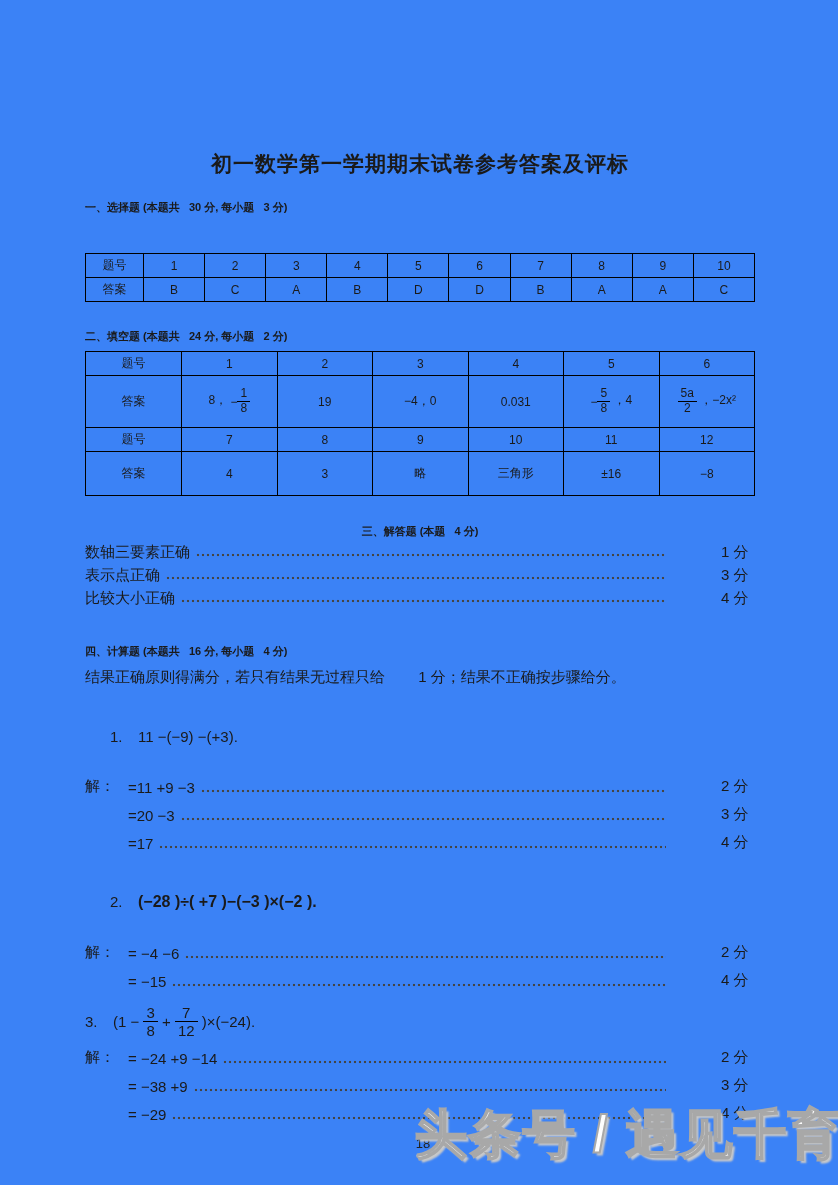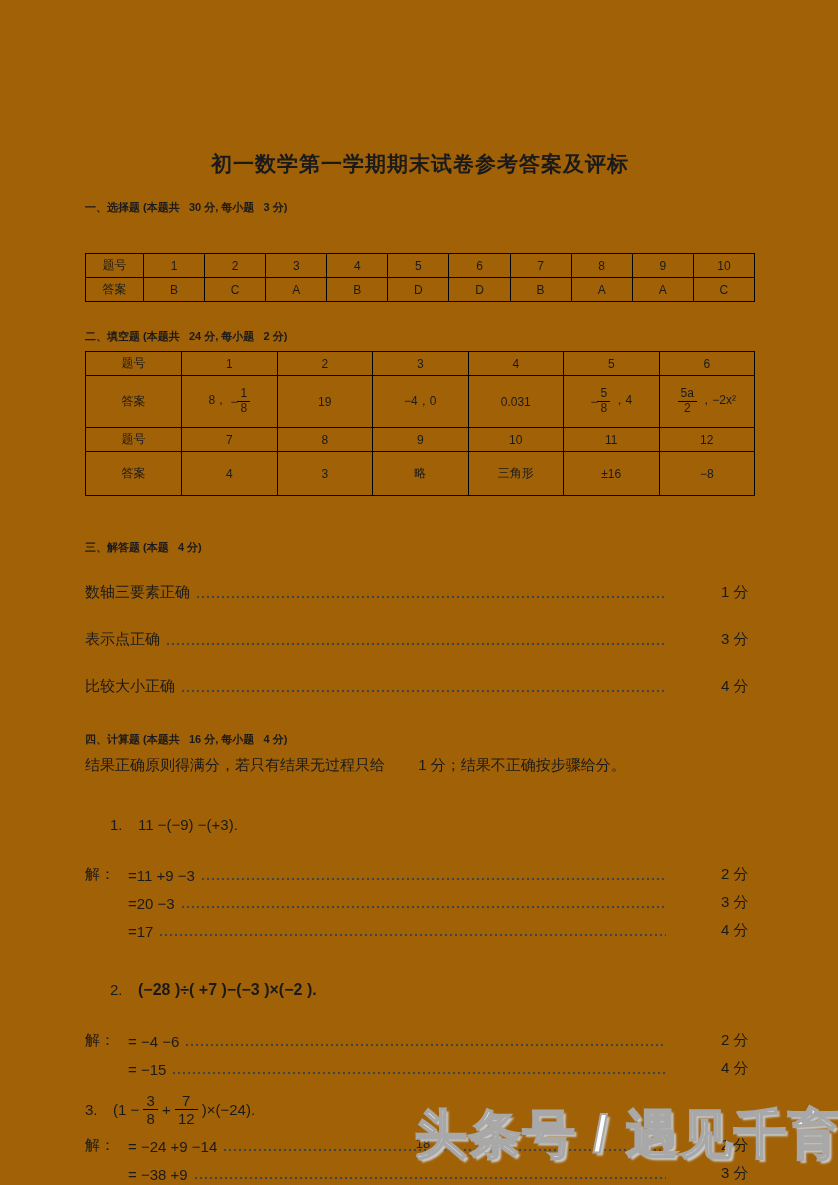--- a/index.html
+++ b/index.html
@@ -5,41 +5,41 @@
   * { margin: 0; padding: 0; box-sizing: border-box; }
   html, body { background: #fff; }
   body {
     width: 838px; height: 1185px;
     font-family: "Liberation Sans", "DejaVu Sans", sans-serif;
     color: #1a1a1a;
   }
   .doc {
     position: relative;
     width: 838px; height: 1185px;
-    background: #a16207;
+    background: #3b82f6;
     overflow: hidden;
   }
   .content { padding: 150px 83px 0 85px; }
 
   .title {
     text-align: center;
     font-size: 21px;
     font-weight: bold;
     letter-spacing: 1px;
     white-space: pre;
   }
 
   .sec-heading {
     font-size: 11px;
     font-weight: bold;
     white-space: pre;
   }
   .h1 { margin-top: 22px; }
   .h2 { margin-top: 27px; }
-  .h3 { margin-top: 44px; }
+  .h3 { margin-top: 28px; text-align: center; }
   .h4 { margin-top: 36px; }
 
   table { border-collapse: collapse; width: 670px; table-layout: fixed; }
   td {
     border: 1px solid #000;
     text-align: center;
     font-size: 12px;
     padding: 0 2px;
     vertical-align: middle;
   }
@@ -52,22 +52,22 @@
   .fill-table .r-num td { height: 24px; }
   .fill-table .r-ansA td { height: 52px; }
   .fill-table .r-ansB td { height: 44px; }
 
   .frac { display: inline-block; vertical-align: middle; text-align: center; line-height: 1.15; }
   .frac .num { display: block; border-bottom: 1px solid #000; padding: 0 3px; }
   .frac .den { display: block; padding: 0 3px; }
   .fsign { display: inline-block; vertical-align: middle; }
 
   .score-line {
-    display: flex; align-items: flex-end;
-    font-size: 15px; margin-top: 28px; white-space: pre;
+    display: flex; align-items: center;
+    font-size: 15px; margin-top: 4px; white-space: pre;
   }
   .sec3 .score-line:first-of-type { margin-top: 7px; }
   .leader {
     flex: 1; height: 12px;
     margin: 0 55px 2px 6px;
     background-image: radial-gradient(circle at 2px 9px, #444 1.1px, transparent 1.6px);
     background-size: 5px 12px;
     background-repeat: repeat-x;
   }
   .score { min-width: 34px; white-space: pre; }

